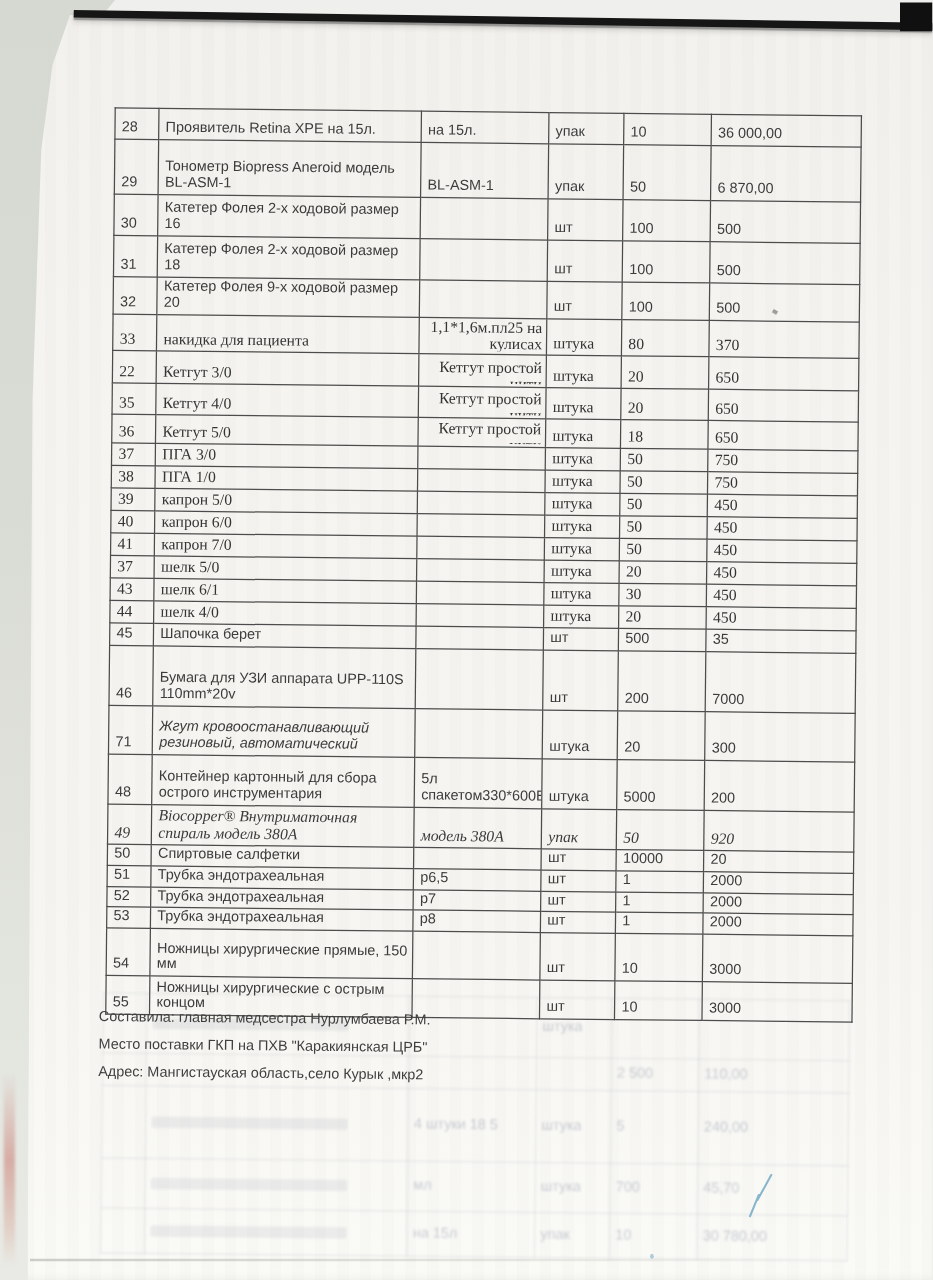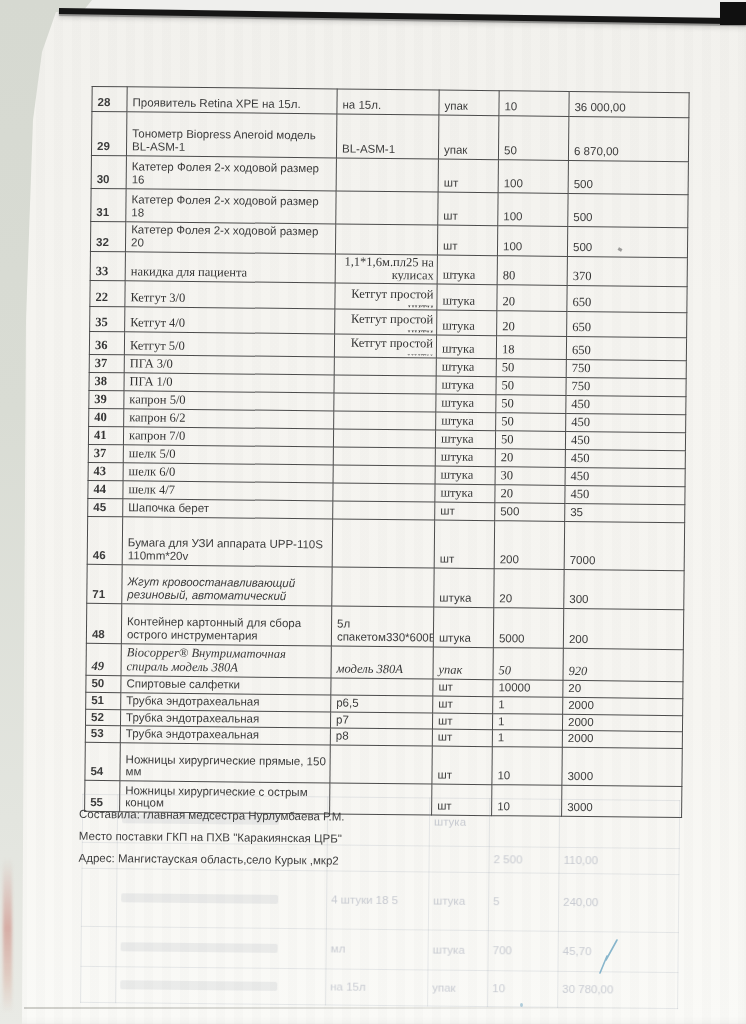--- a/index.html
+++ b/index.html
@@ -38,21 +38,21 @@
 
   
   .content{position:absolute;inset:0;transform:rotate(0.6deg);transform-origin:386px 440px;color:#3c3c3c;}
 
   table.main{position:absolute;left:88px;top:89px;width:597px;border-collapse:collapse;table-layout:fixed;}
   table.main td{border:1px solid #4c4c4c;vertical-align:bottom;padding:1px 3px 2px 5px;
                 overflow:hidden;line-height:1.12;}
   .f-sans{font-family:"Liberation Sans",sans-serif;font-size:11.5px;}
   .f-serif{font-family:"Liberation Serif","DejaVu Serif",serif;font-size:12.5px;color:#343434;}
   .f-serif-italic{font-family:"Liberation Serif","DejaVu Serif",serif;font-size:12.5px;font-style:italic;color:#3a3a3a;}
-  td.c-num{padding-left:6px;font-weight:bold;}
+  td.c-num{padding-left:6px;}
   td.c-name{vertical-align:middle;}
   td.v-top{vertical-align:top;}
   .it{font-style:italic;}
   .spec-clip{overflow:hidden;line-height:13px;text-align:right;}
 
   .footer{position:absolute;left:83px;top:806px;font-size:11.5px;line-height:22px;color:#3f3f3f;z-index:3;}
 
   
   table.ghost{position:absolute;left:86px;top:797px;width:597px;border-collapse:collapse;table-layout:fixed;
               filter:blur(.7px);z-index:1;}
@@ -177,21 +177,21 @@
           <tr class="f-sans" style="height: 33px;">
             <td class="c-num">31</td>
             <td class="c-name"><span>Катетер Фолея 2-х ходовой размер 18</span></td>
             <td class="c-spec"></td>
             <td class="c-unit">шт</td>
             <td class="c-qty">100</td>
             <td class="c-price">500</td>
           </tr>
           <tr class="f-sans" style="height: 28px;">
             <td class="c-num">32</td>
-            <td class="c-name"><span>Катетер Фолея 2-х ходовой размер 20</span></td>
+            <td class="c-name"><span>Катетер Фолея 9-х ходовой размер 20</span></td>
             <td class="c-spec"></td>
             <td class="c-unit">шт</td>
             <td class="c-qty">100</td>
             <td class="c-price">500</td>
           </tr>
           <tr class="f-serif" style="height: 27px;">
             <td class="c-num">33</td>
             <td class="c-name"><span>накидка для пациента</span></td>
             <td class="c-spec v-top">
               <div class="spec-clip" style="height: 25px;">
@@ -260,21 +260,21 @@
           <tr class="f-serif" style="height: 16px;">
             <td class="c-num">39</td>
             <td class="c-name"><span>капрон 5/0</span></td>
             <td class="c-spec"></td>
             <td class="c-unit">штука</td>
             <td class="c-qty">50</td>
             <td class="c-price">450</td>
           </tr>
           <tr class="f-serif" style="height: 16px;">
             <td class="c-num">40</td>
-            <td class="c-name"><span>капрон 6/2</span></td>
+            <td class="c-name"><span>капрон 6/0</span></td>
             <td class="c-spec"></td>
             <td class="c-unit">штука</td>
             <td class="c-qty">50</td>
             <td class="c-price">450</td>
           </tr>
           <tr class="f-serif" style="height: 16px;">
             <td class="c-num">41</td>
             <td class="c-name"><span>капрон 7/0</span></td>
             <td class="c-spec"></td>
             <td class="c-unit">штука</td>
@@ -284,29 +284,29 @@
           <tr class="f-serif" style="height: 16px;">
             <td class="c-num">37</td>
             <td class="c-name"><span>шелк 5/0</span></td>
             <td class="c-spec"></td>
             <td class="c-unit">штука</td>
             <td class="c-qty">20</td>
             <td class="c-price">450</td>
           </tr>
           <tr class="f-serif" style="height: 16px;">
             <td class="c-num">43</td>
-            <td class="c-name"><span>шелк 6/0</span></td>
+            <td class="c-name"><span>шелк 6/1</span></td>
             <td class="c-spec"></td>
             <td class="c-unit">штука</td>
             <td class="c-qty">30</td>
             <td class="c-price">450</td>
           </tr>
           <tr class="f-serif" style="height: 16px;">
             <td class="c-num">44</td>
-            <td class="c-name"><span>шелк 4/7</span></td>
+            <td class="c-name"><span>шелк 4/0</span></td>
             <td class="c-spec"></td>
             <td class="c-unit">штука</td>
             <td class="c-qty">20</td>
             <td class="c-price">450</td>
           </tr>
           <tr class="f-sans" style="height: 18px;">
             <td class="c-num">45</td>
             <td class="c-name"><span>Шапочка берет</span></td>
             <td class="c-spec"></td>
             <td class="c-unit">шт</td>

